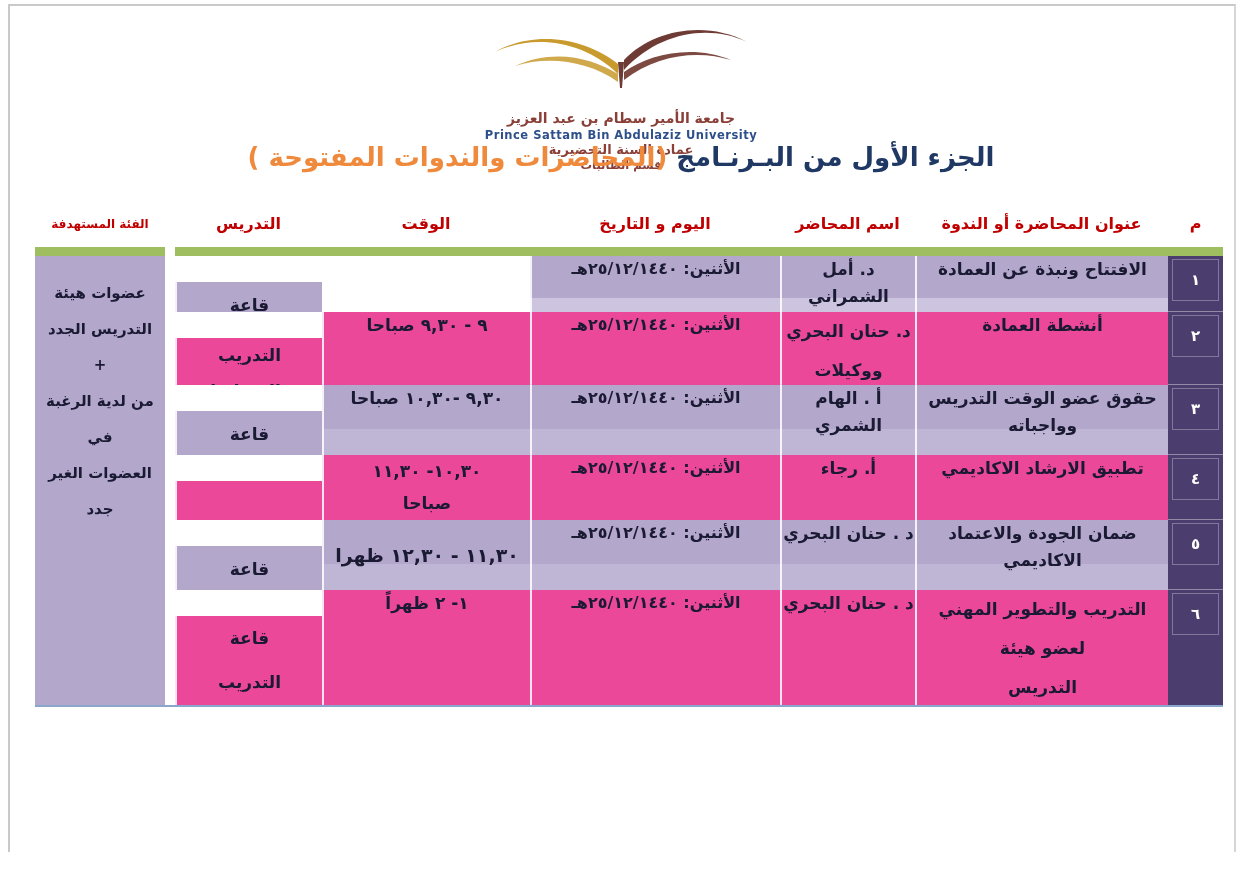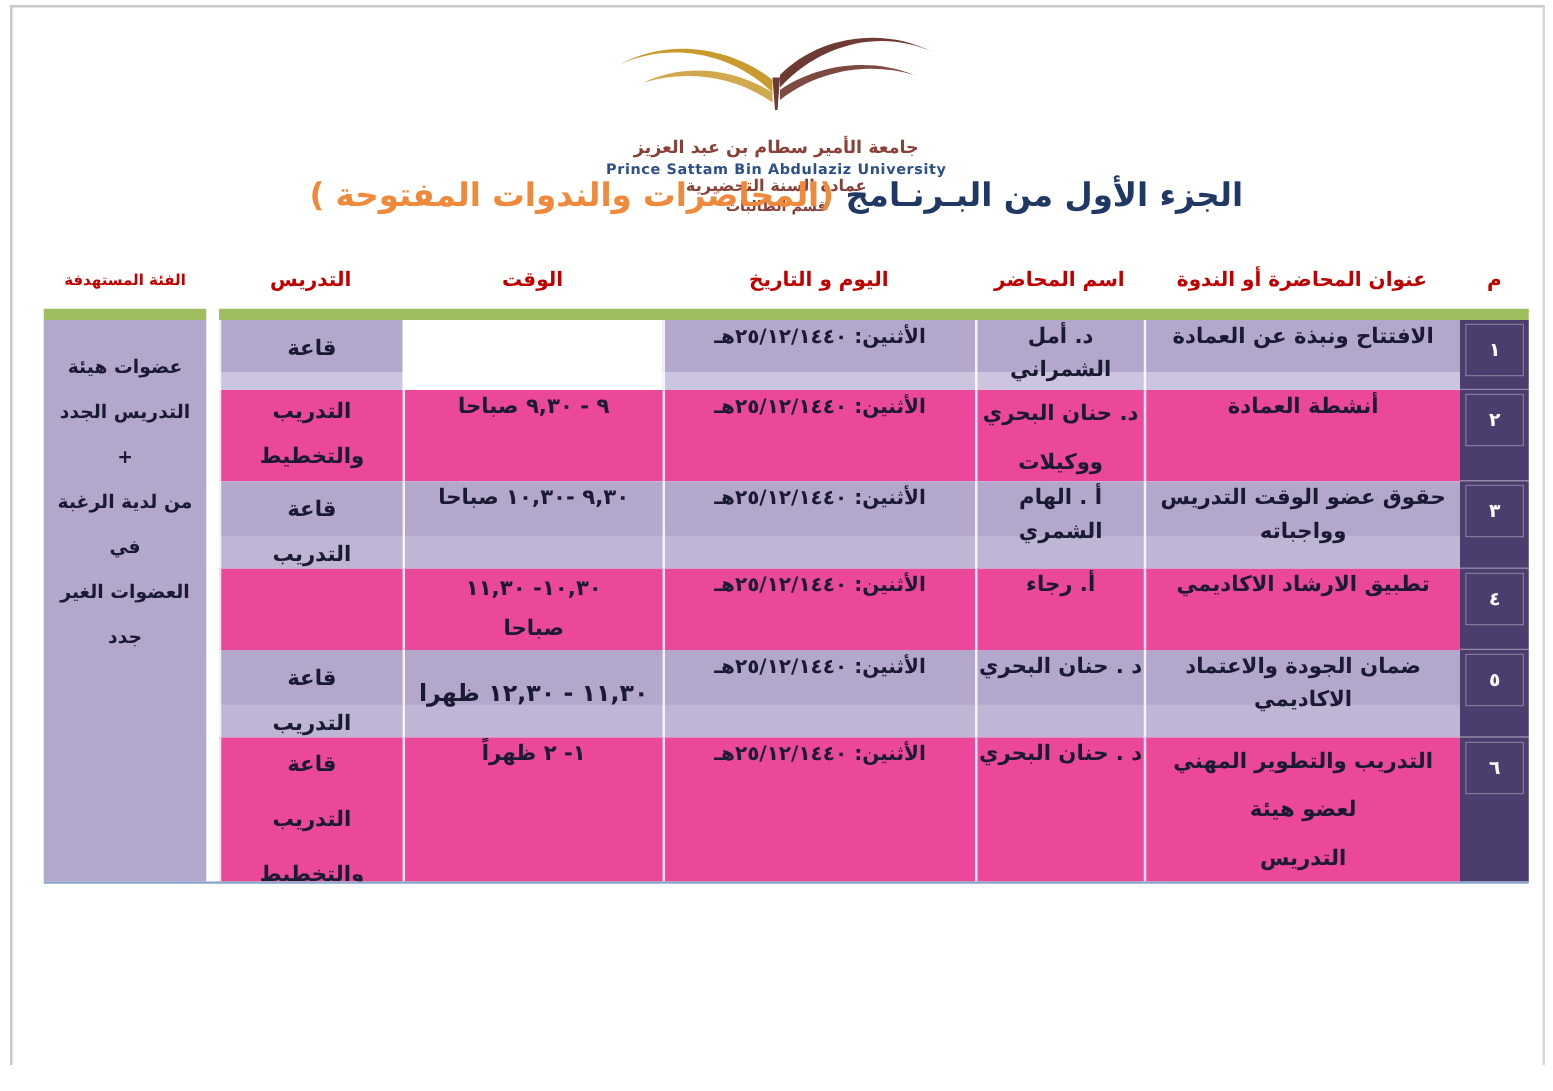--- a/index.html
+++ b/index.html
@@ -56,21 +56,21 @@
   }
   .num-box{
     width:100%;height:40px;border:1px solid rgba(255,255,255,.3);
     color:#ffffff;font-size:15px;font-weight:bold;
     display:flex;align-items:center;justify-content:center;
   }
   .c-target{
     background:#b3a7cc;border-left:none;font-size:15px;line-height:36px;padding-top:19px;
   }
   .t-big{font-size:19px;letter-spacing:1px;}
-  .c-place{line-height:2.1;}
+  .c-place{line-height:2.1;margin-top:26px;}
   .c-date{font-size:16px;}
   .gutter{background:#ffffff;border-left:none;}
 </style>
 </head>
 <body>
 
 <div class="page-frame"></div>
 
 <div class="header">
   <svg class="logo-svg" width="280" height="92" viewBox="0 0 280 92">

